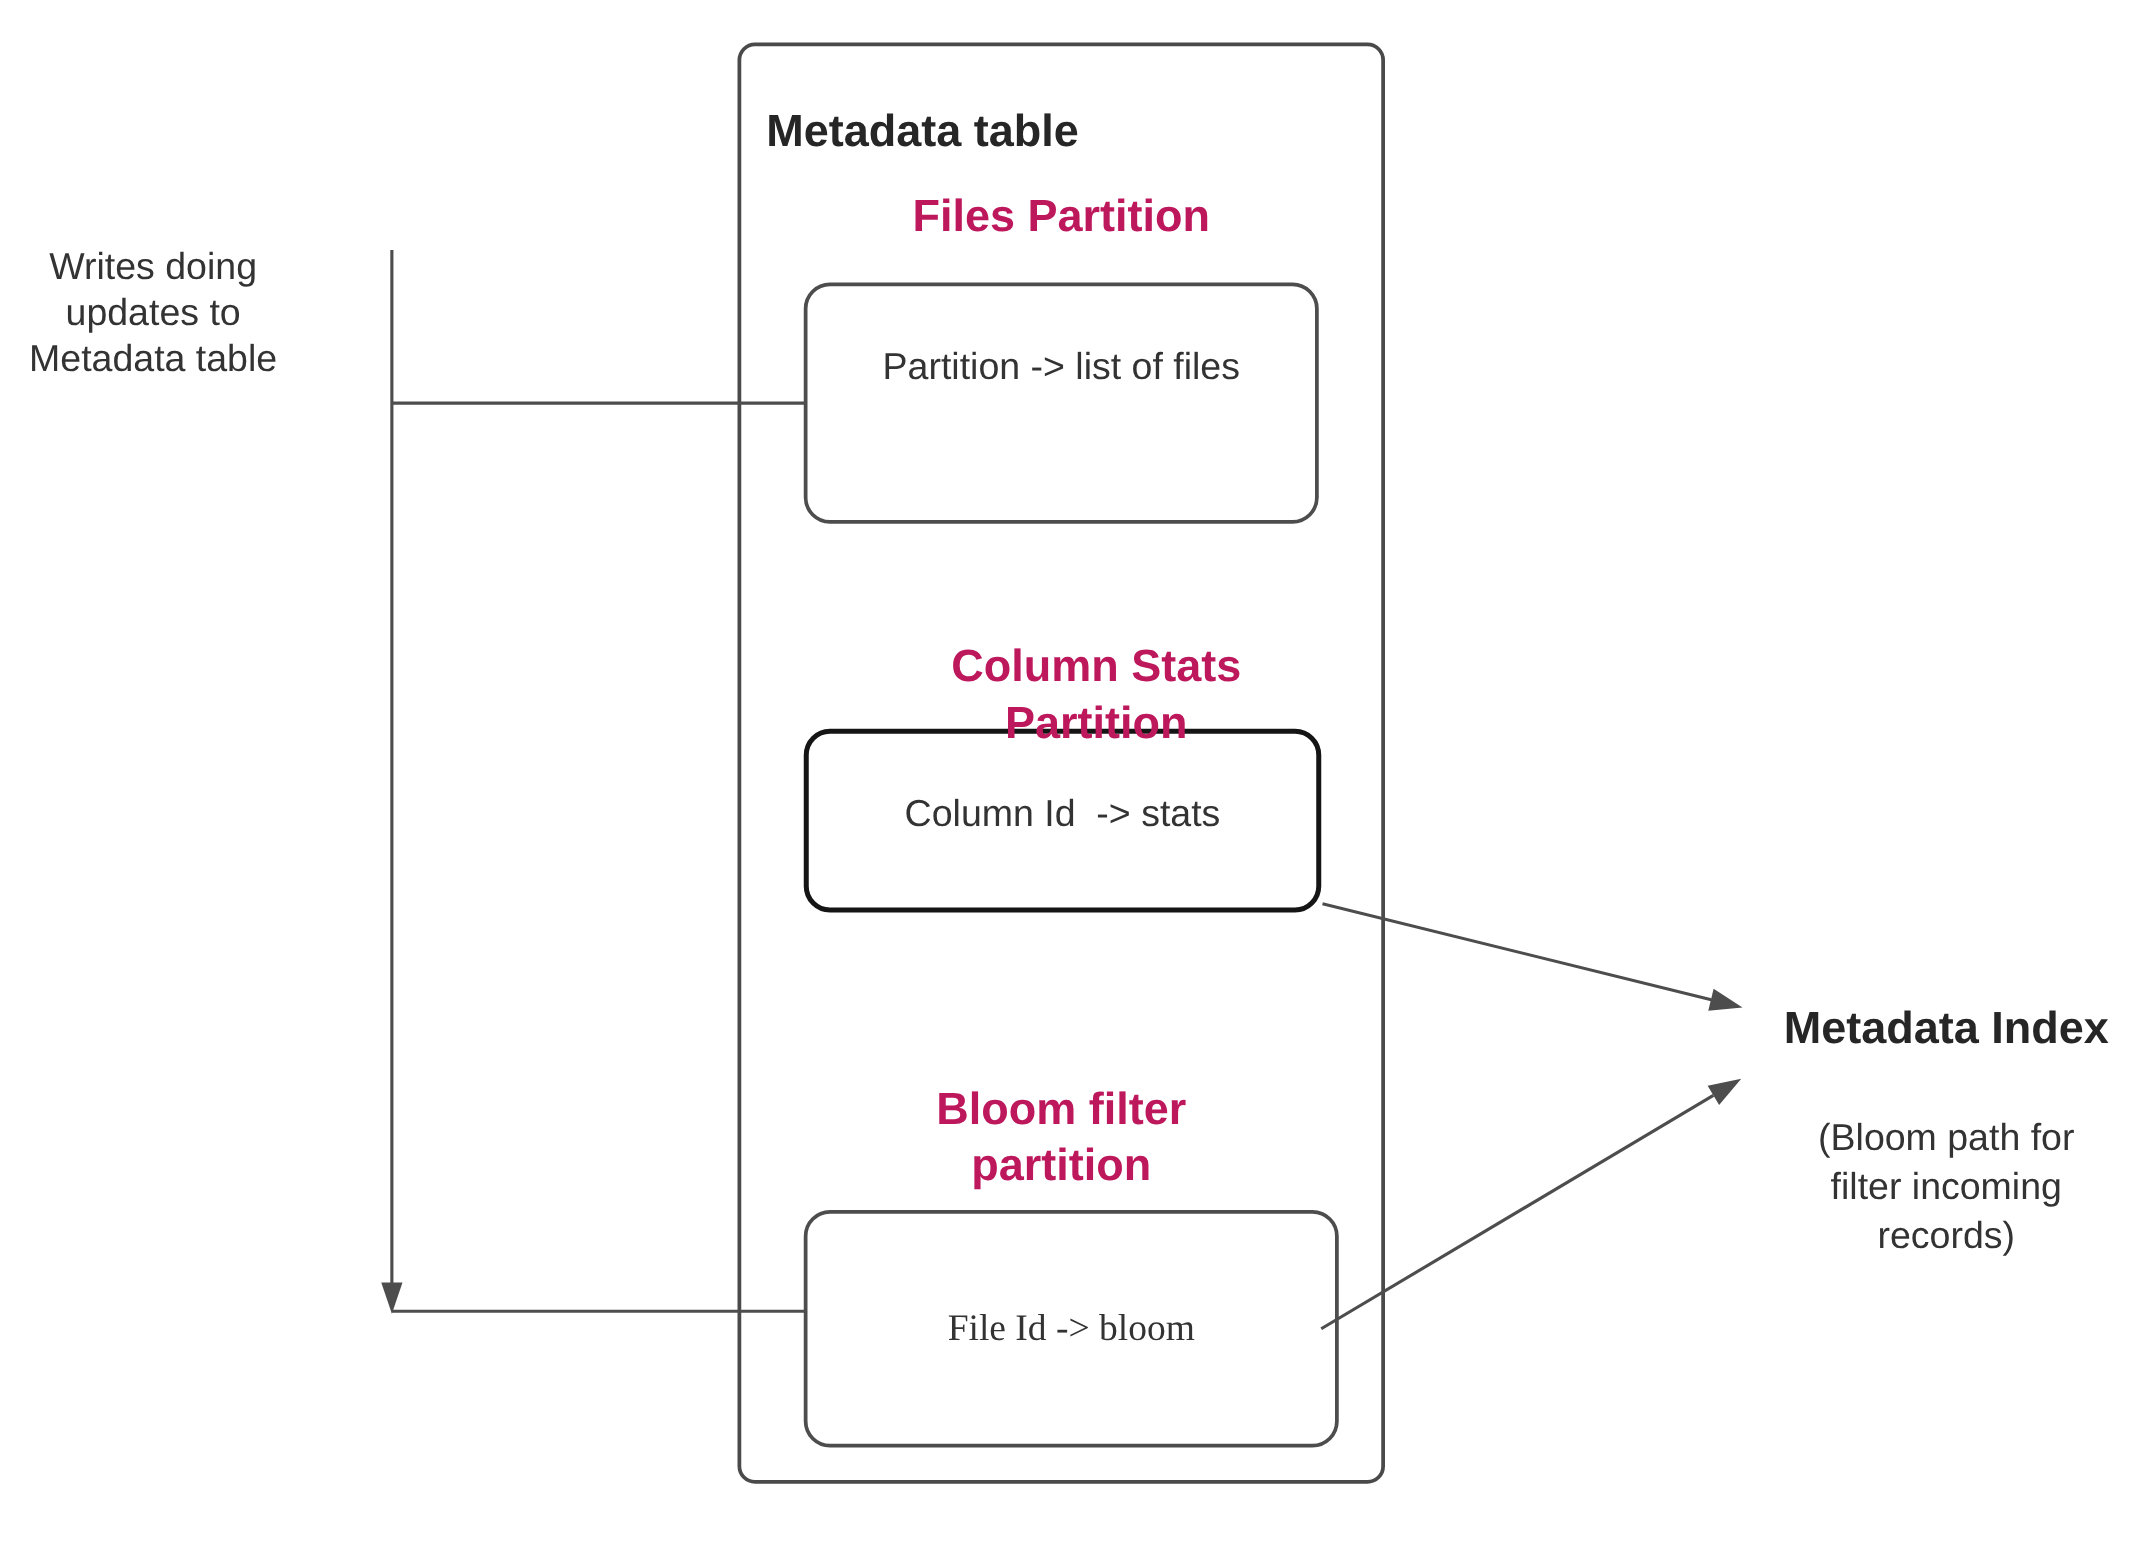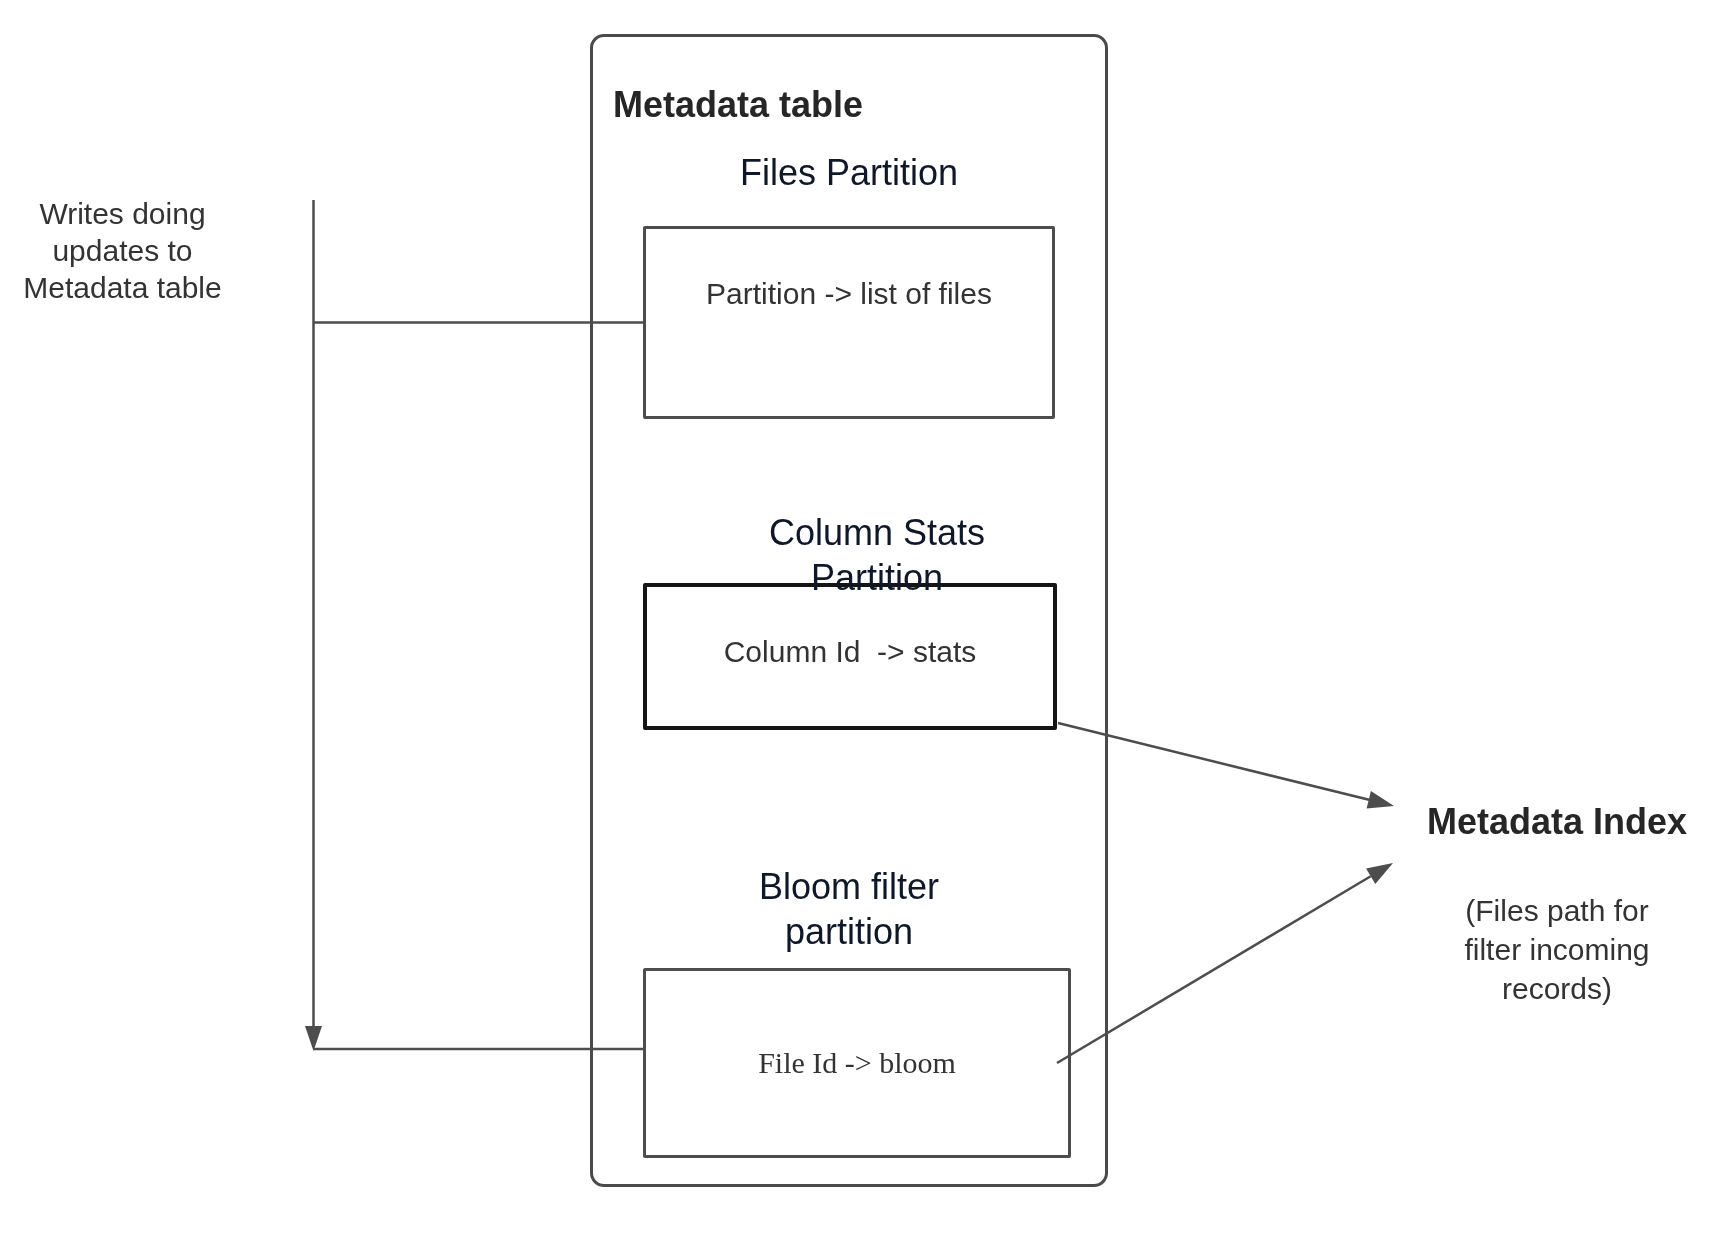--- a/index.html
+++ b/index.html
@@ -29,42 +29,42 @@
     background: #ffffff;
     box-sizing: border-box;
     z-index: 1;
   }
   .outer-box {
     border: 3px solid #4a4a4a;
     border-radius: 14px;
   }
   .inner-box {
     border: 3px solid #4d4d4d;
-    border-radius: 2px;
+    border-radius: 21px;
     z-index: 2;
     display: flex;
     align-items: center;
     justify-content: center;
     text-align: center;
   }
   .inner-box.emphasis {
     border: 4px solid #151515;
   }
   .title-label {
     font-weight: bold;
     font-size: 36px;
     color: #262626;
     white-space: nowrap;
     z-index: 3;
   }
   .heading {
-    font-weight: normal;
+    font-weight: bold;
     font-size: 36px;
     line-height: 45px;
-    color: #0f172a;
+    color: #be185d;
     text-align: center;
     z-index: 3;
   }
   .body-text {
     font-size: 30px;
     line-height: 38px;
     color: #333333;
     text-align: center;
   }
   .note {
@@ -139,18 +139,18 @@
     <span class="line">partition</span>
   </div>
 
   <div class="box inner-box" style="left:643px; top:968px; width:428px; height:190px;font-family:Liberation Serif, serif;">
     <span class="body-text">File Id -&gt; bloom</span>
   </div>
 
   <div class="abs title-label" style="left:1395px; top:801px; width:324px; text-align:center;">Metadata Index</div>
 
   <div class="abs subtitle" style="left:1407px; top:891px; width:300px;">
-    <span class="line">(Files path for</span>
+    <span class="line">(Bloom path for</span>
     <span class="line">filter incoming</span>
     <span class="line">records)</span>
   </div>
 
 </div>
 
 </body></html>

